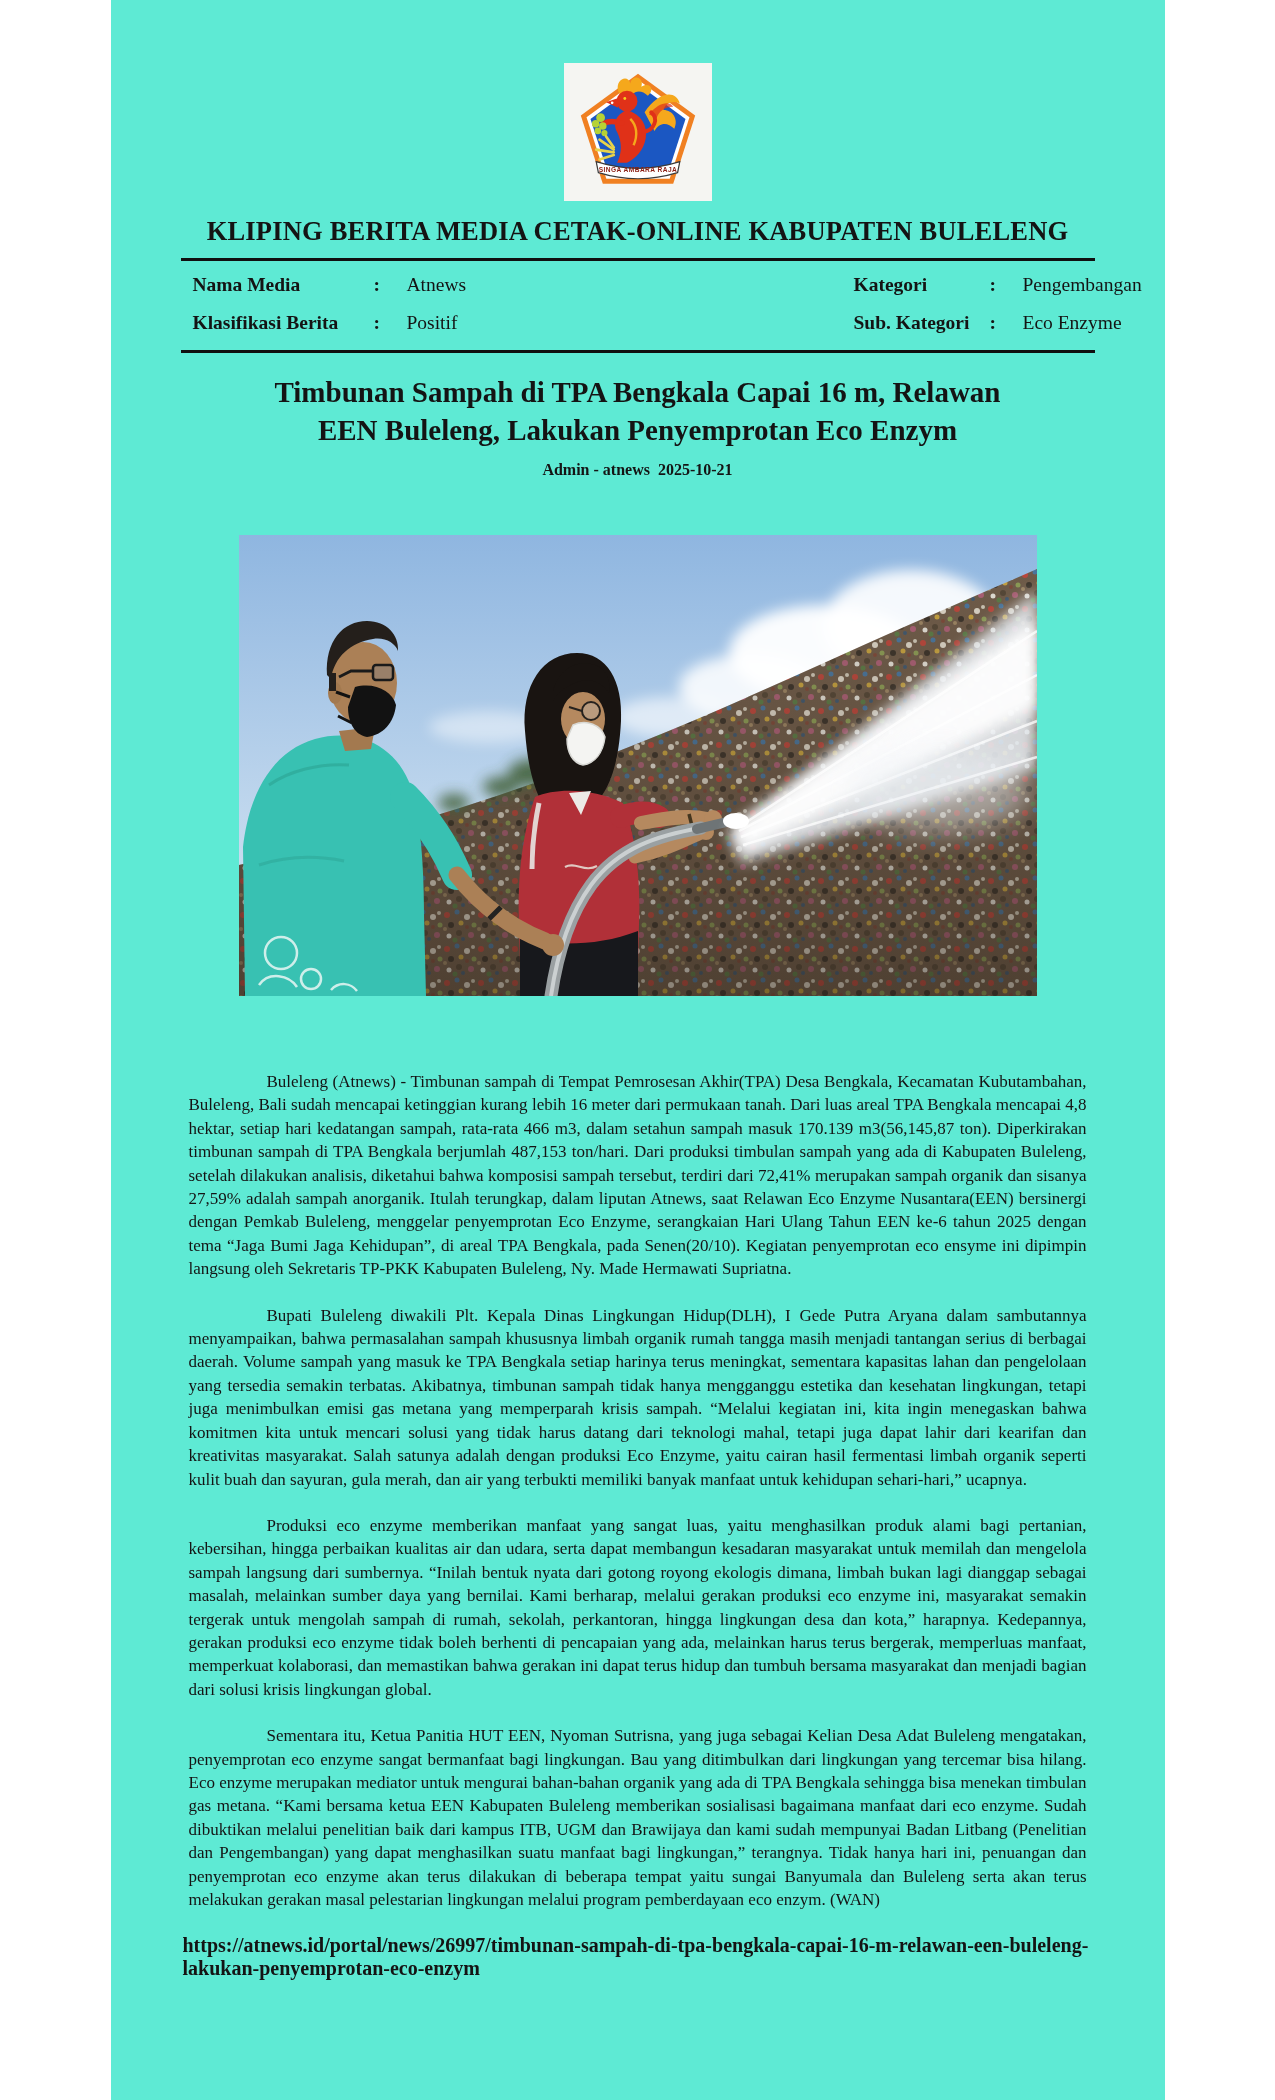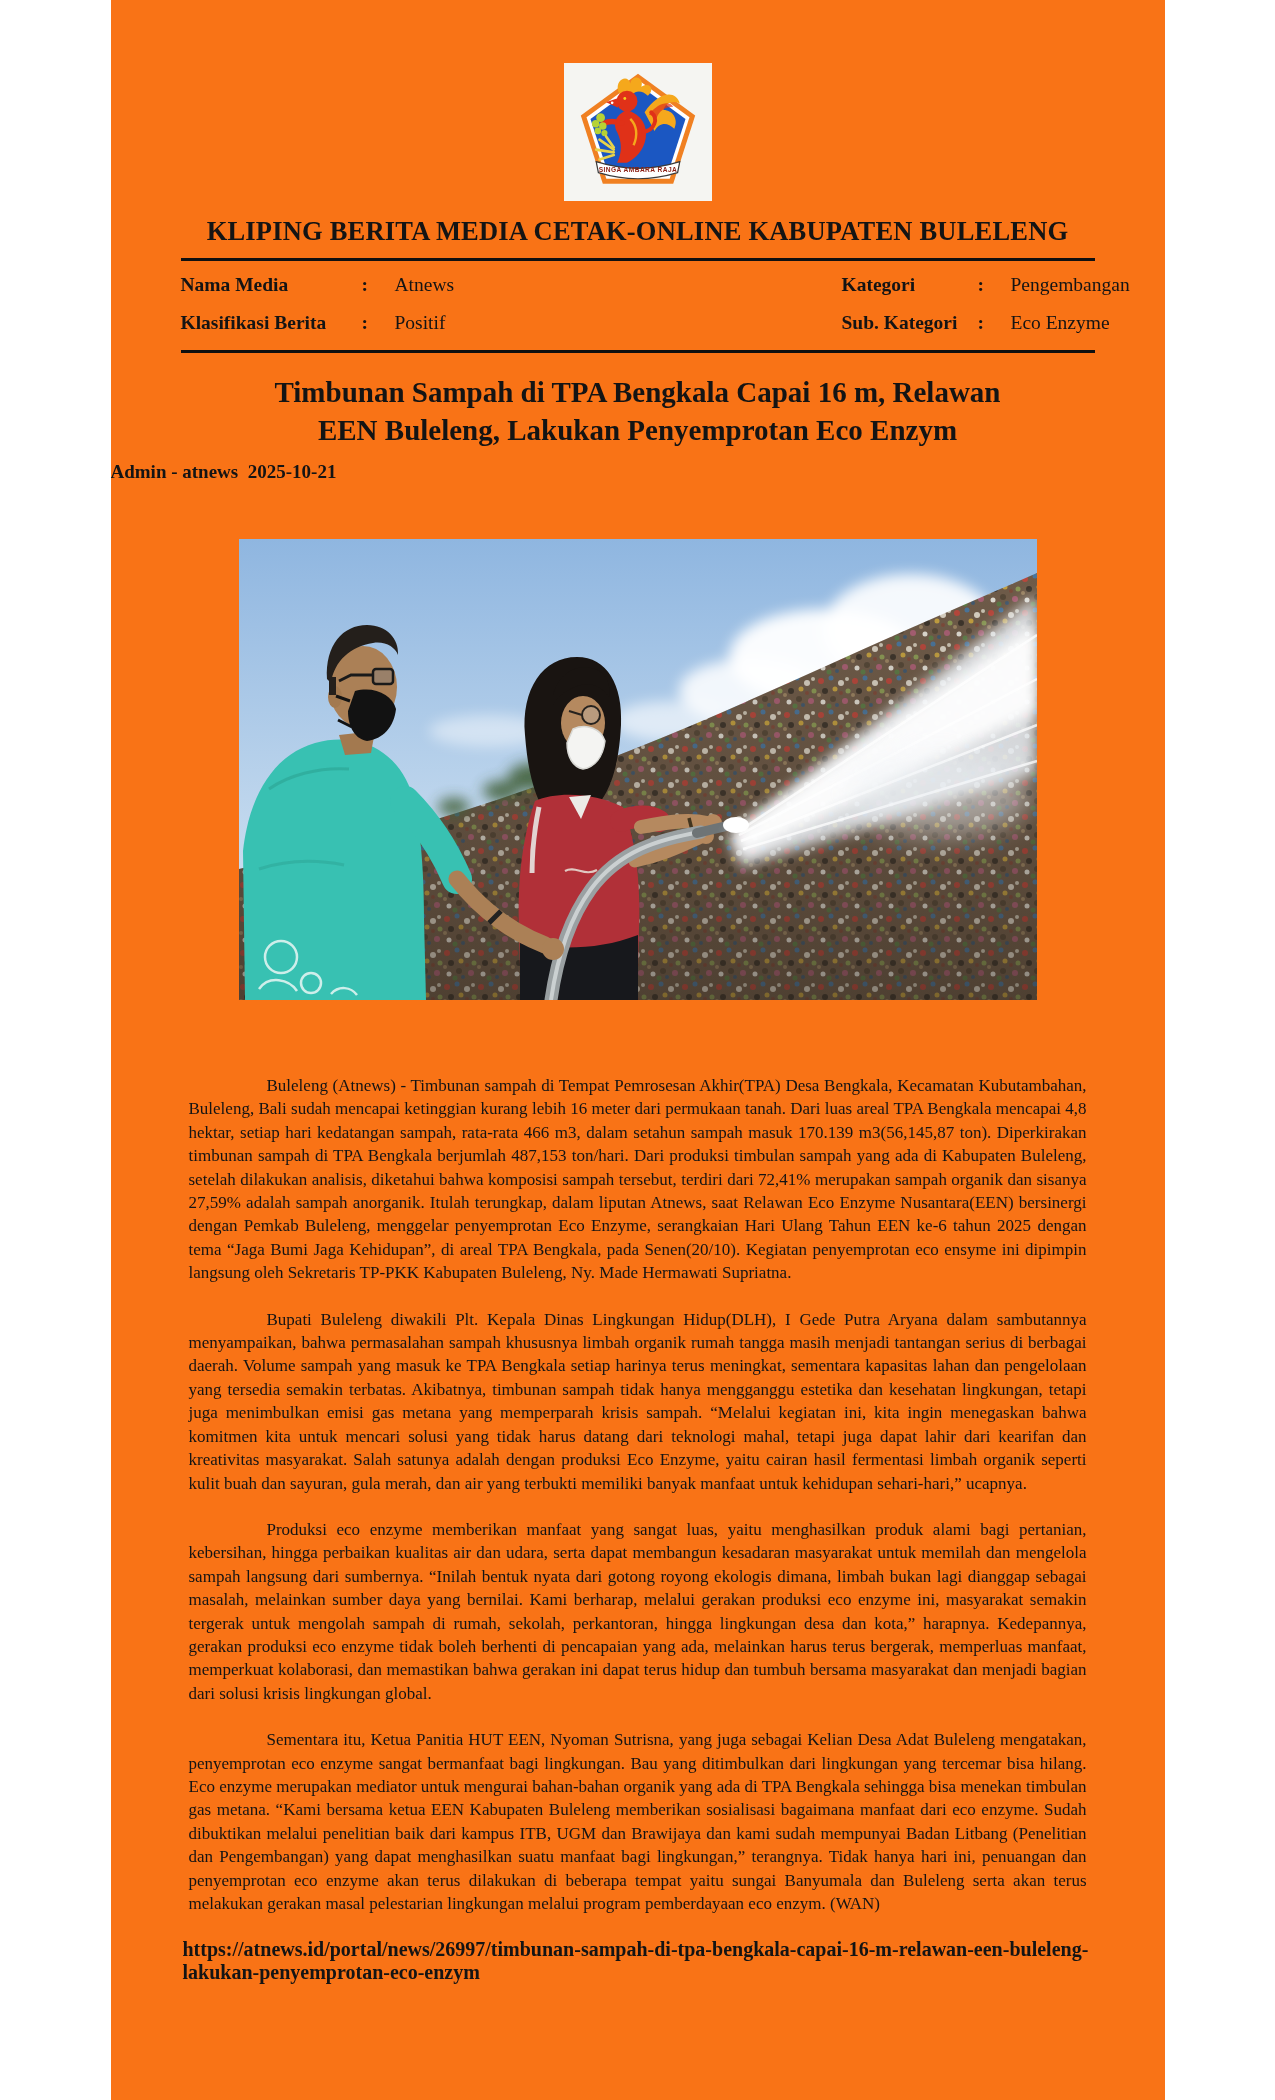--- a/index.html
+++ b/index.html
@@ -1,45 +1,45 @@
 <!DOCTYPE html>
 <html><head>
 <meta charset="utf-8">
 <style>
   html,body { margin:0; padding:0; background:#ffffff; }
   .page {
     position:relative; width:1054px; height:2100px; margin:0 auto;
-    background:#f97316; overflow:hidden; color:#141414;
+    background:#5eead4; overflow:hidden; color:#141414;
     font-family:"Liberation Serif", serif;
   }
   .logo-box {
     width:148px; height:138px; margin:63px auto 0; background:#f5f5f2;
     display:flex; align-items:center; justify-content:center;
   }
   .header-title {
     text-align:center; font-weight:bold; font-size:26.5px; line-height:31px;
     margin-top:15px; letter-spacing:.2px;
   }
   .rule { height:3px; background:#101010; margin:0 70px; }
   .rule.top { margin-top:11px; }
   .meta {
     margin:0 70px; display:grid; grid-template-columns:661px 1fr;
     row-gap:8px; padding:9px 0 12px; font-size:19.5px;
   }
-  .meta-item { display:flex; align-items:baseline; line-height:30px; }
+  .meta-item { display:flex; align-items:baseline; line-height:30px;margin-left:12px; }
   .meta-label { font-weight:bold; flex:0 0 auto; }
   .col-left  .meta-label { width:181px; }
   .col-right .meta-label { width:136px; }
   .meta-colon { font-weight:bold; width:33px; flex:0 0 auto; }
   .meta-value { font-weight:normal; }
   .article-title {
     text-align:center; font-weight:bold; font-size:29px; line-height:37.5px;
     margin:21px 120px 12px;
   }
-  .byline { font-weight:bold; font-size:19px; margin-top:11px; white-space:pre-wrap; }
+  .byline { text-align:center; font-weight:bold; font-size:16px; margin-top:11px; white-space:pre-wrap; }
   .photo-wrap { width:798px; margin:56px auto 0; font-size:0; line-height:0; }
   .body-text {
     margin:74px 72px 0; font-size:17px; line-height:23.4px;
     text-align:justify; text-justify:inter-word;
   }
   .body-text p { margin:0 6px 23px; text-indent:78px; }
   .source-url {
     margin:18px 72px 0; font-weight:bold; font-size:20px; word-break:break-all;
     color:#141414; text-decoration:none; display:block;
   }

